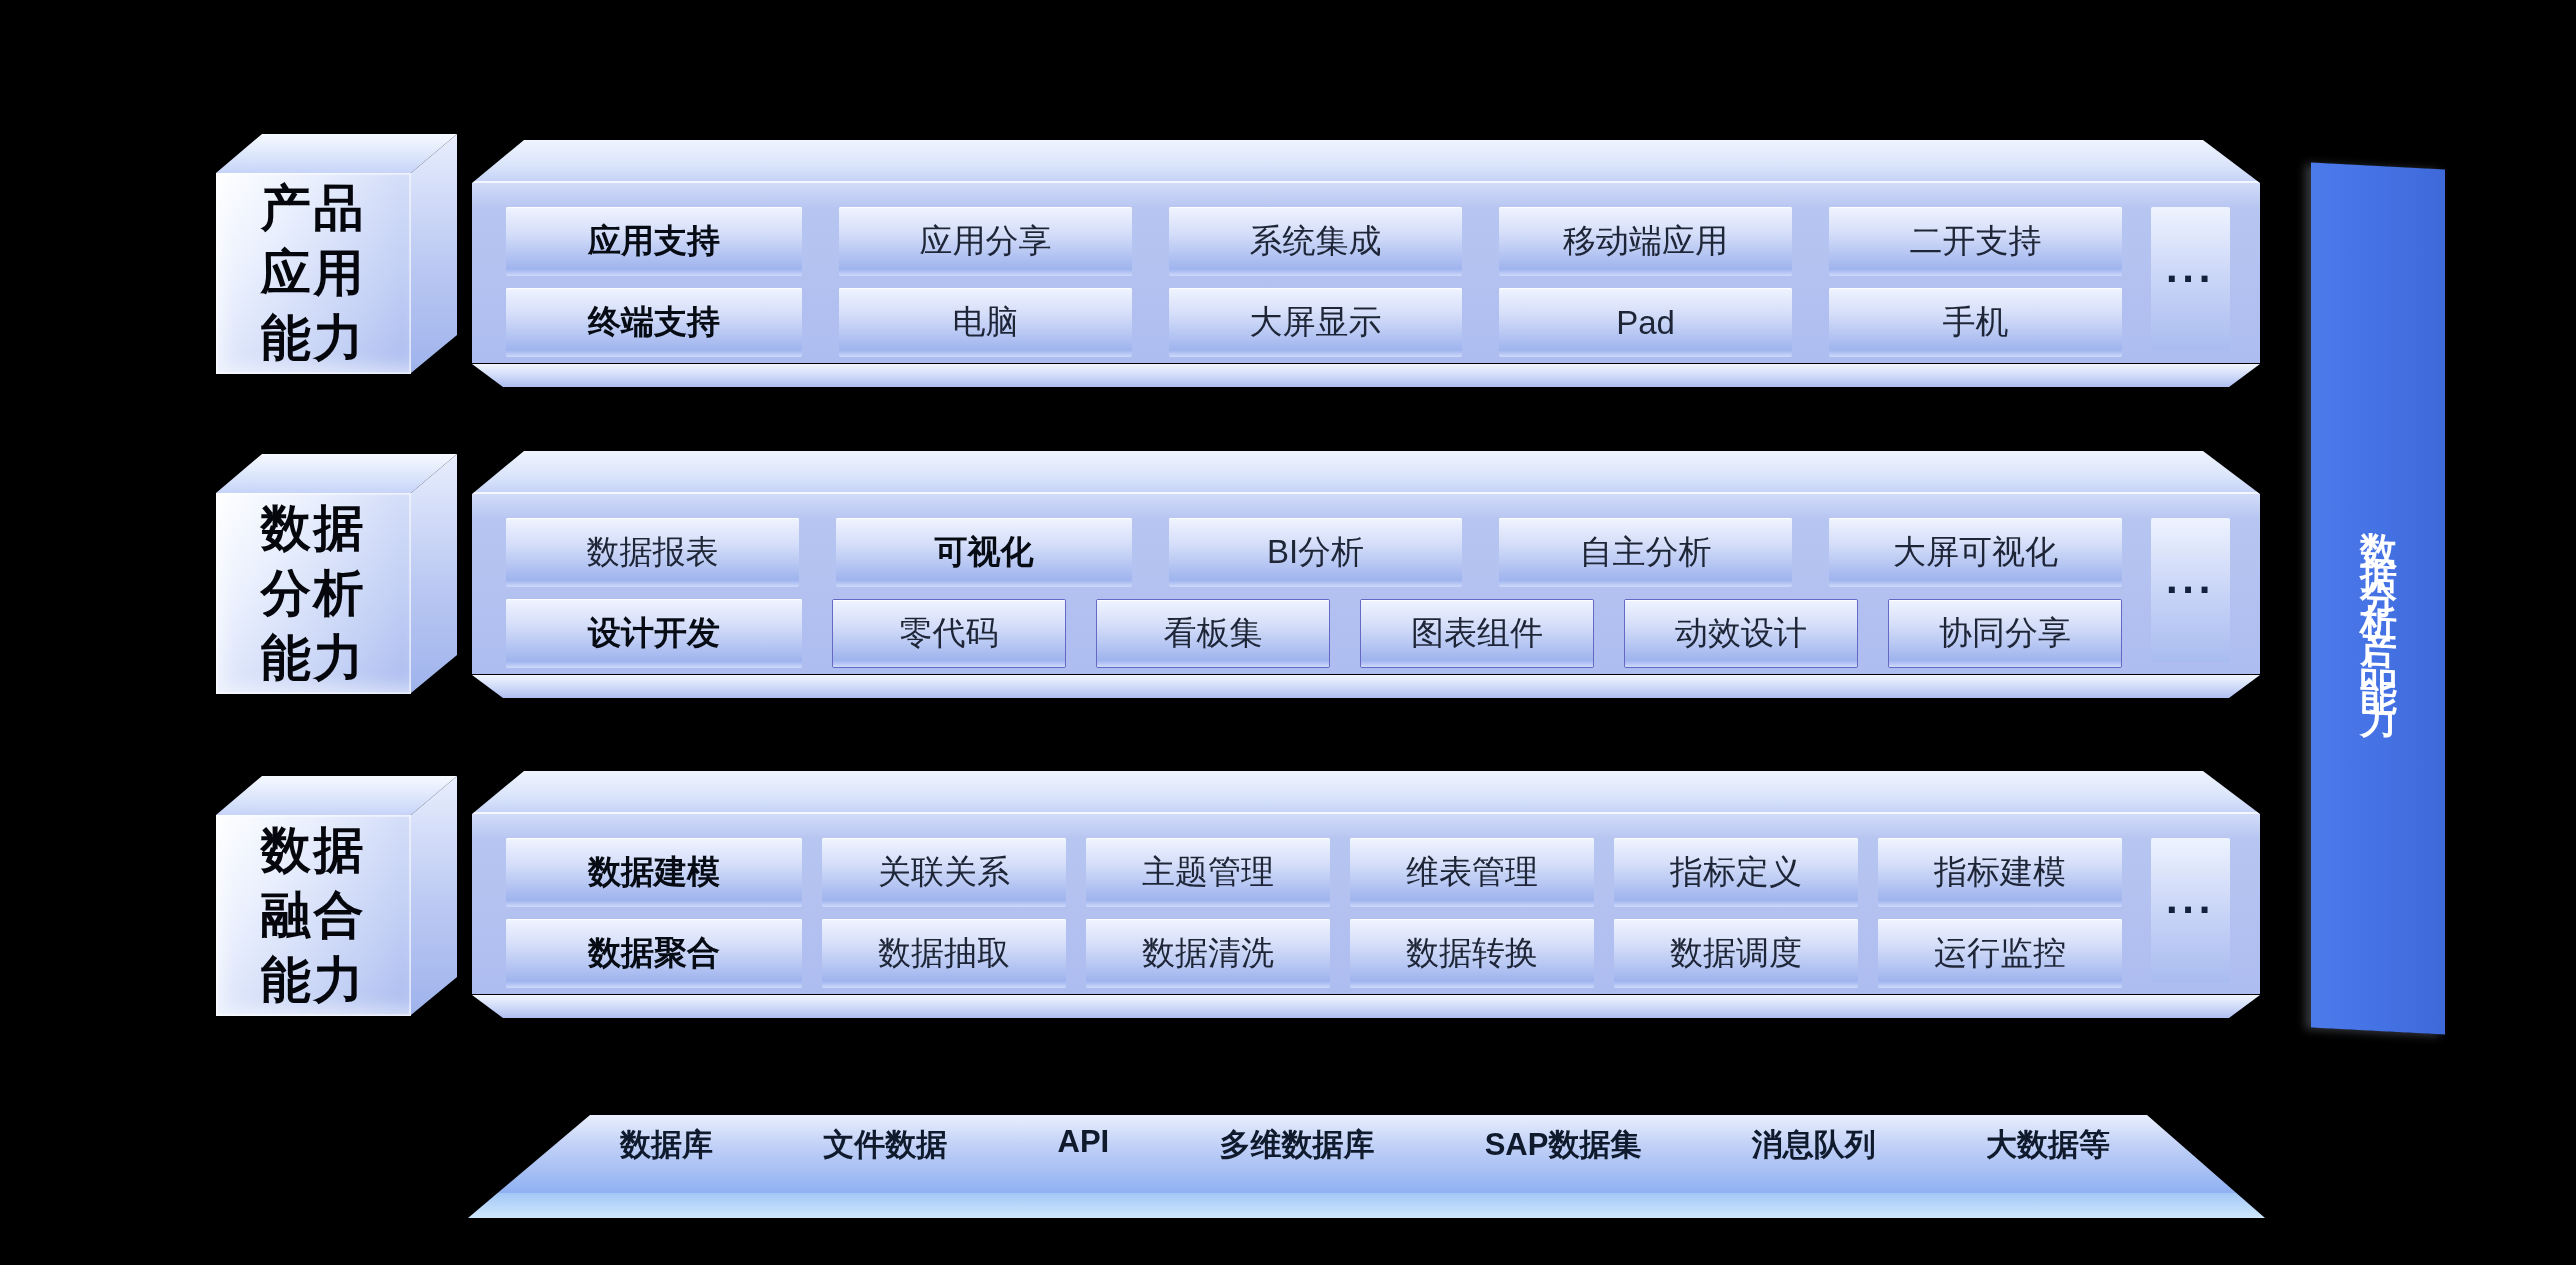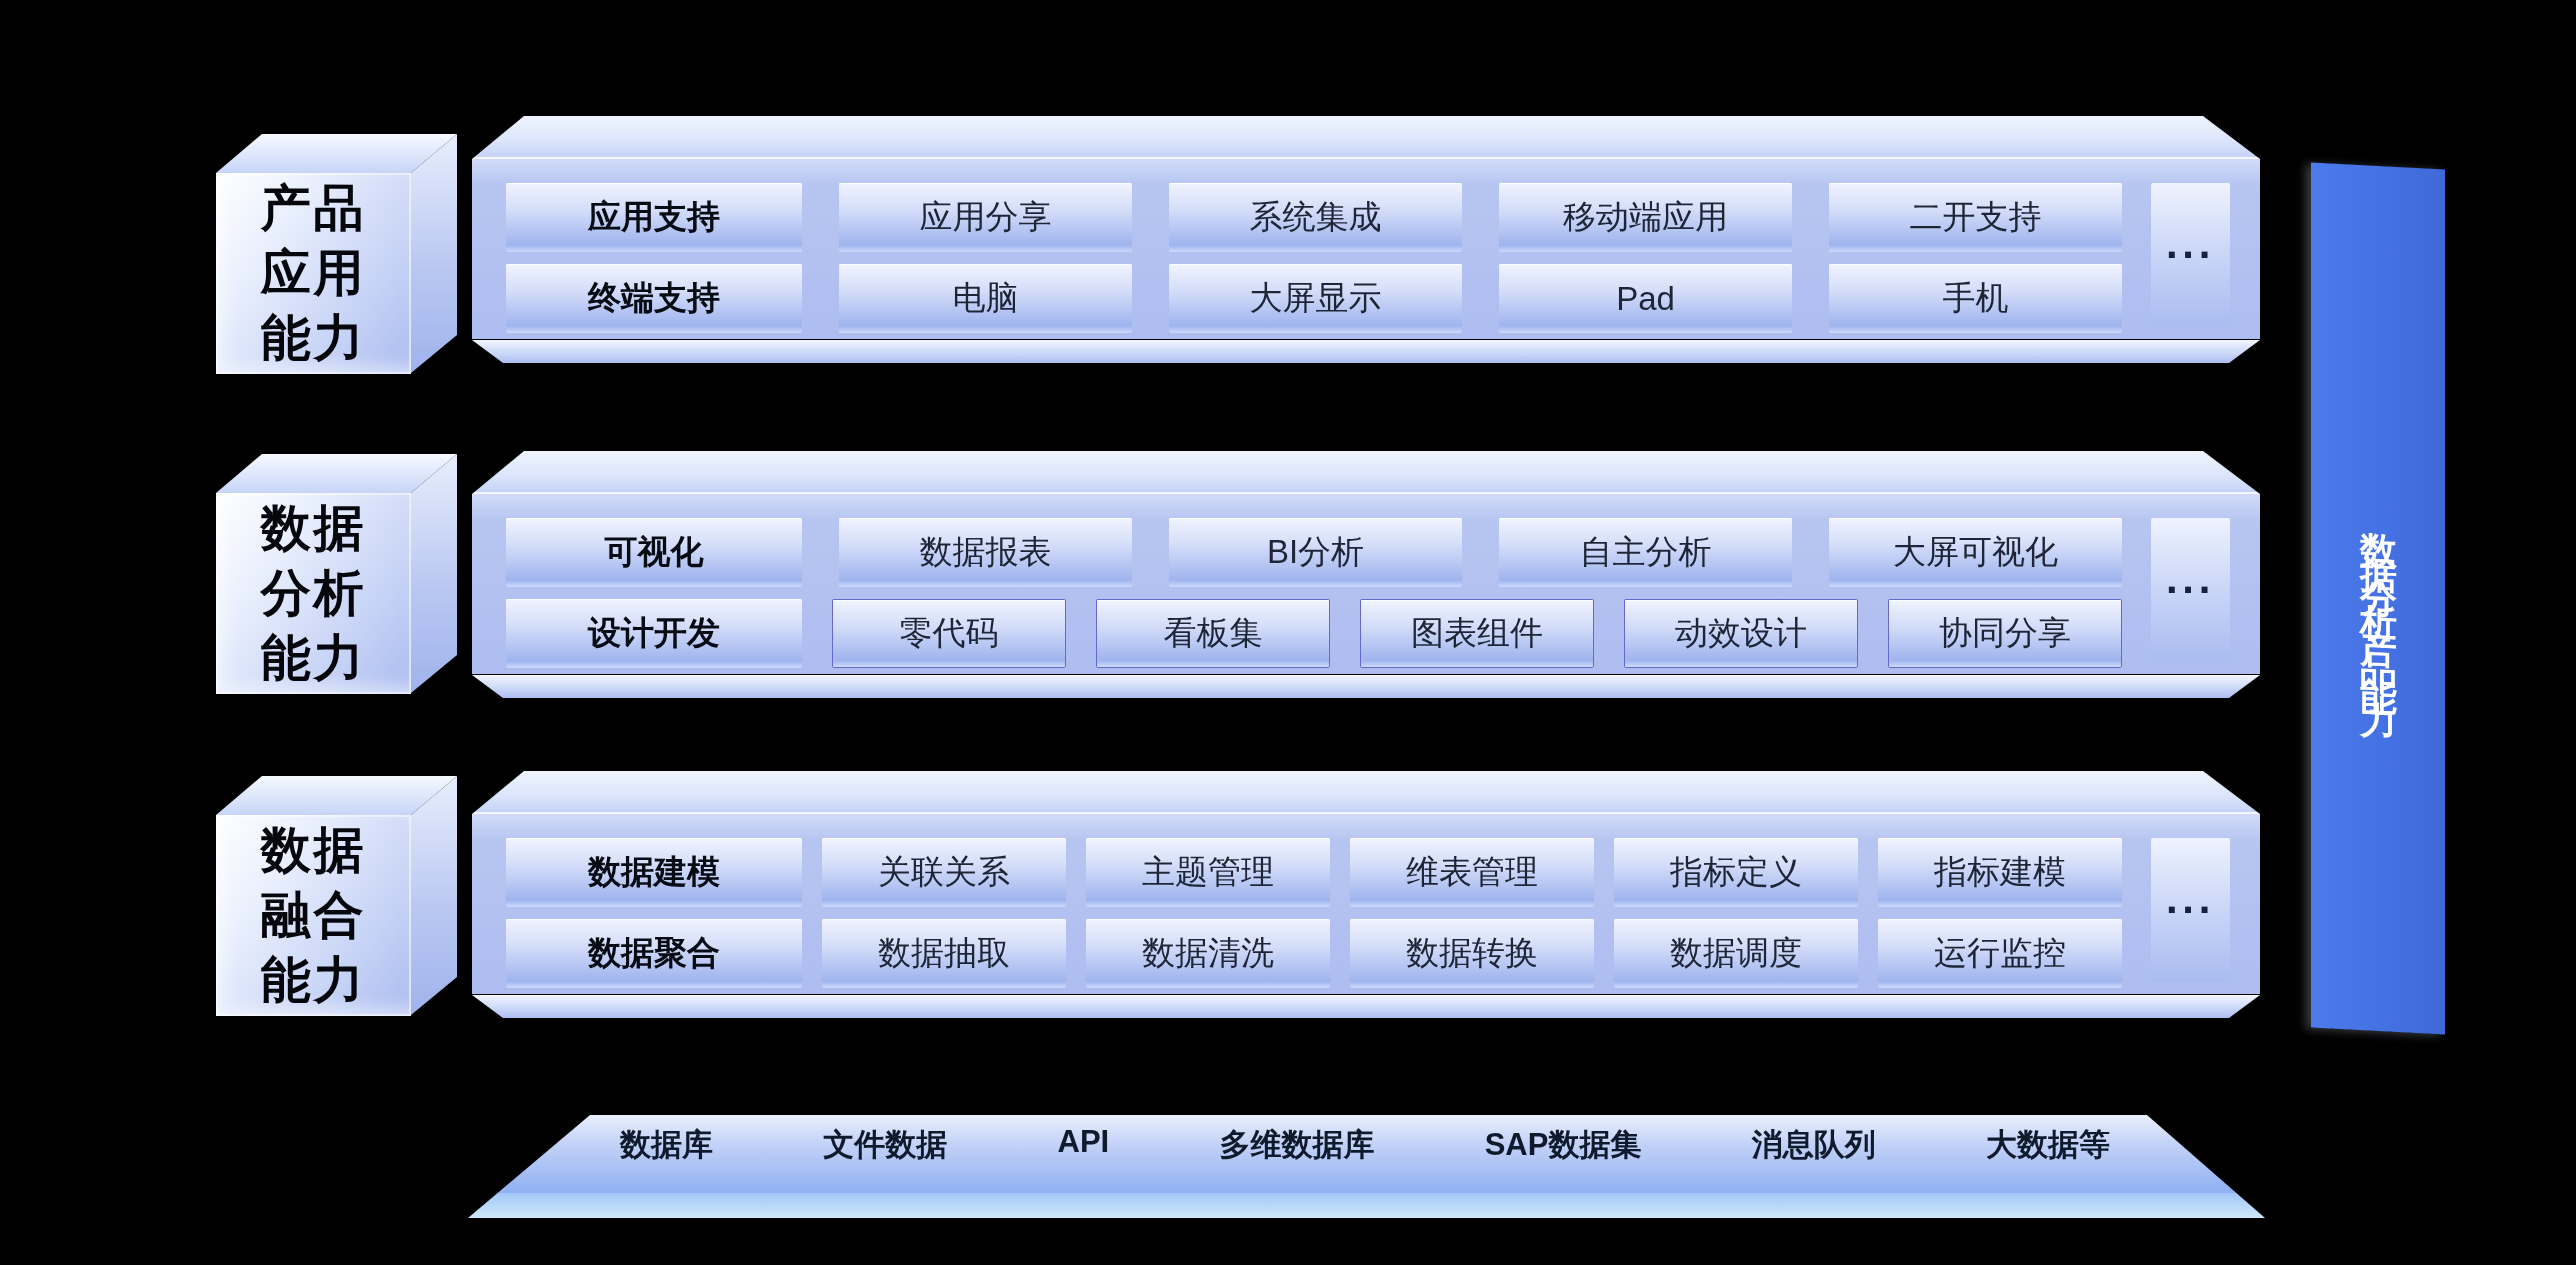--- a/index.html
+++ b/index.html
@@ -73,21 +73,21 @@
   <div class="cube" style="top:134px">
     <div class="c-top"></div>
     <div class="c-side"></div>
     <div class="c-front">
       <span>产品
 应用
 能力</span>
     </div>
   </div>
 
-  <div class="panel" style="top:116px">
+  <div class="panel" style="top:140px">
     <div class="p-top"></div>
     <div class="p-face">
       <div class="row">
         <div class="btn cat">应用支持</div>
         <div class="btn">应用分享</div>
         <div class="btn">系统集成</div>
         <div class="btn">移动端应用</div>
         <div class="btn">二开支持</div>
       </div>
       <div class="row">
@@ -111,22 +111,22 @@
       <span>数据
 分析
 能力</span>
     </div>
   </div>
 
   <div class="panel" style="top:451px">
     <div class="p-top"></div>
     <div class="p-face">
       <div class="row">
+        <div class="btn">数据报表</div>
         <div class="btn cat">可视化</div>
-        <div class="btn">数据报表</div>
         <div class="btn">BI分析</div>
         <div class="btn">自主分析</div>
         <div class="btn">大屏可视化</div>
       </div>
       <div class="row tight">
         <div class="btn cat">设计开发</div>
         <div class="btn bordered">零代码</div>
         <div class="btn bordered">看板集</div>
         <div class="btn bordered">图表组件</div>
         <div class="btn bordered">动效设计</div>

